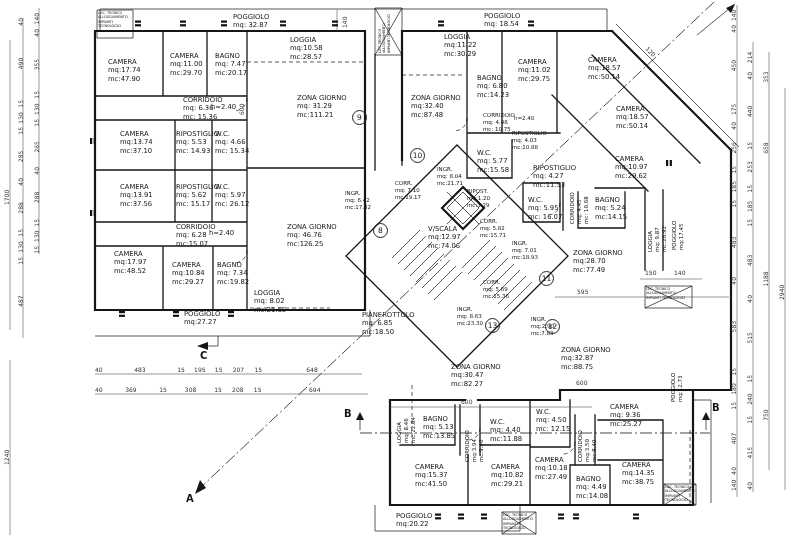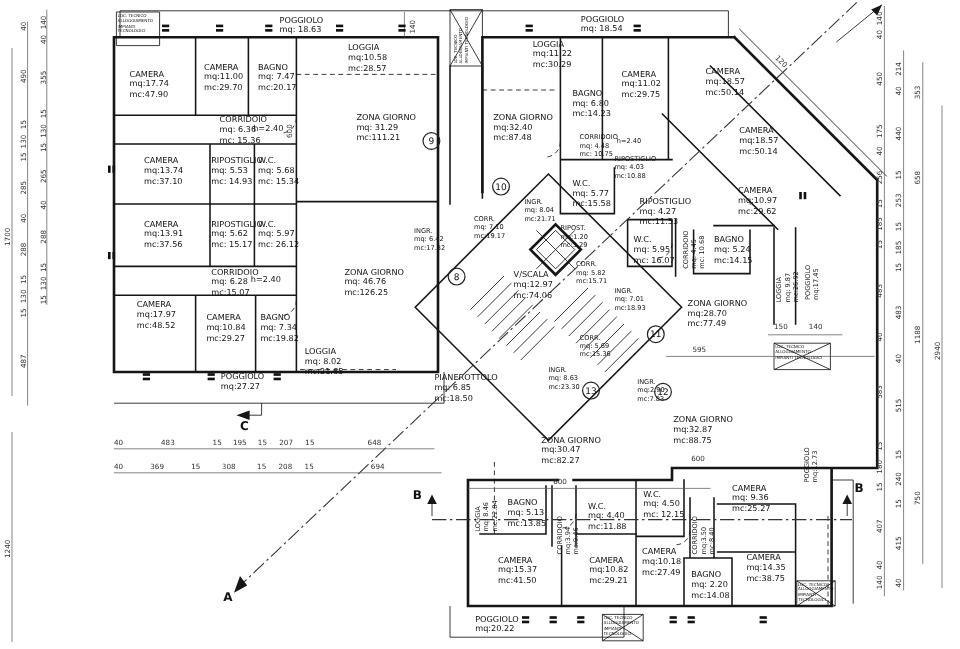--- a/index.html
+++ b/index.html
@@ -127,21 +127,21 @@
         <rect x="669.7" y="160" width="2.2" height="6"></rect>
     <rect x="90" y="138" width="2.2" height="6"></rect>
         <rect x="93.7" y="138" width="2.2" height="6"></rect>
     <rect x="90" y="210" width="2.2" height="6"></rect>
         <rect x="93.7" y="210" width="2.2" height="6"></rect>
   </g>
 </svg>
 
 <div class="lbl" style="left:233px;top:13px">
       <div>POGGIOLO</div>
-      <div>mq: 18.63</div>
+      <div>mq: 32.87</div>
     </div>
 <div class="lbl" style="left:108px;top:58px">
       <div>CAMERA</div>
       <div>mq:17.74</div>
       <div>mc:47.90</div>
     </div>
 <div class="lbl" style="left:170px;top:52px">
       <div>CAMERA</div>
       <div>mq:11.00</div>
       <div>mc:29.70</div>
@@ -174,21 +174,21 @@
       <div>mq:13.74</div>
       <div>mc:37.10</div>
     </div>
 <div class="lbl" style="left:176px;top:130px">
       <div>RIPOSTIGLIO</div>
       <div>mq: 5.53</div>
       <div>mc: 14.93</div>
     </div>
 <div class="lbl" style="left:215px;top:130px">
       <div>W.C.</div>
-      <div>mq: 5.68</div>
+      <div>mq: 4.66</div>
       <div>mc: 15.34</div>
     </div>
 <div class="lbl" style="left:120px;top:183px">
       <div>CAMERA</div>
       <div>mq:13.91</div>
       <div>mc:37.56</div>
     </div>
 <div class="lbl" style="left:176px;top:183px">
       <div>RIPOSTIGLIO</div>
       <div>mq: 5.62</div>
@@ -427,21 +427,21 @@
       <div>mq: 4.50</div>
       <div>mc: 12.15</div>
     </div>
 <div class="lbl" style="left:535px;top:456px">
       <div>CAMERA</div>
       <div>mq:10.18</div>
       <div>mc:27.49</div>
     </div>
 <div class="lbl" style="left:576px;top:475px">
       <div>BAGNO</div>
-      <div>mq: 2.20</div>
+      <div>mq: 4.49</div>
       <div>mc:14.08</div>
     </div>
 <div class="lbl sm vlab" style="left:577px;top:462px">
       <div>CORRIDOIO</div>
       <div>mq:3.50</div>
       <div>mc:8.40</div>
     </div>
 <div class="lbl" style="left:610px;top:403px">
       <div>CAMERA</div>
       <div>mq: 9.36</div>

